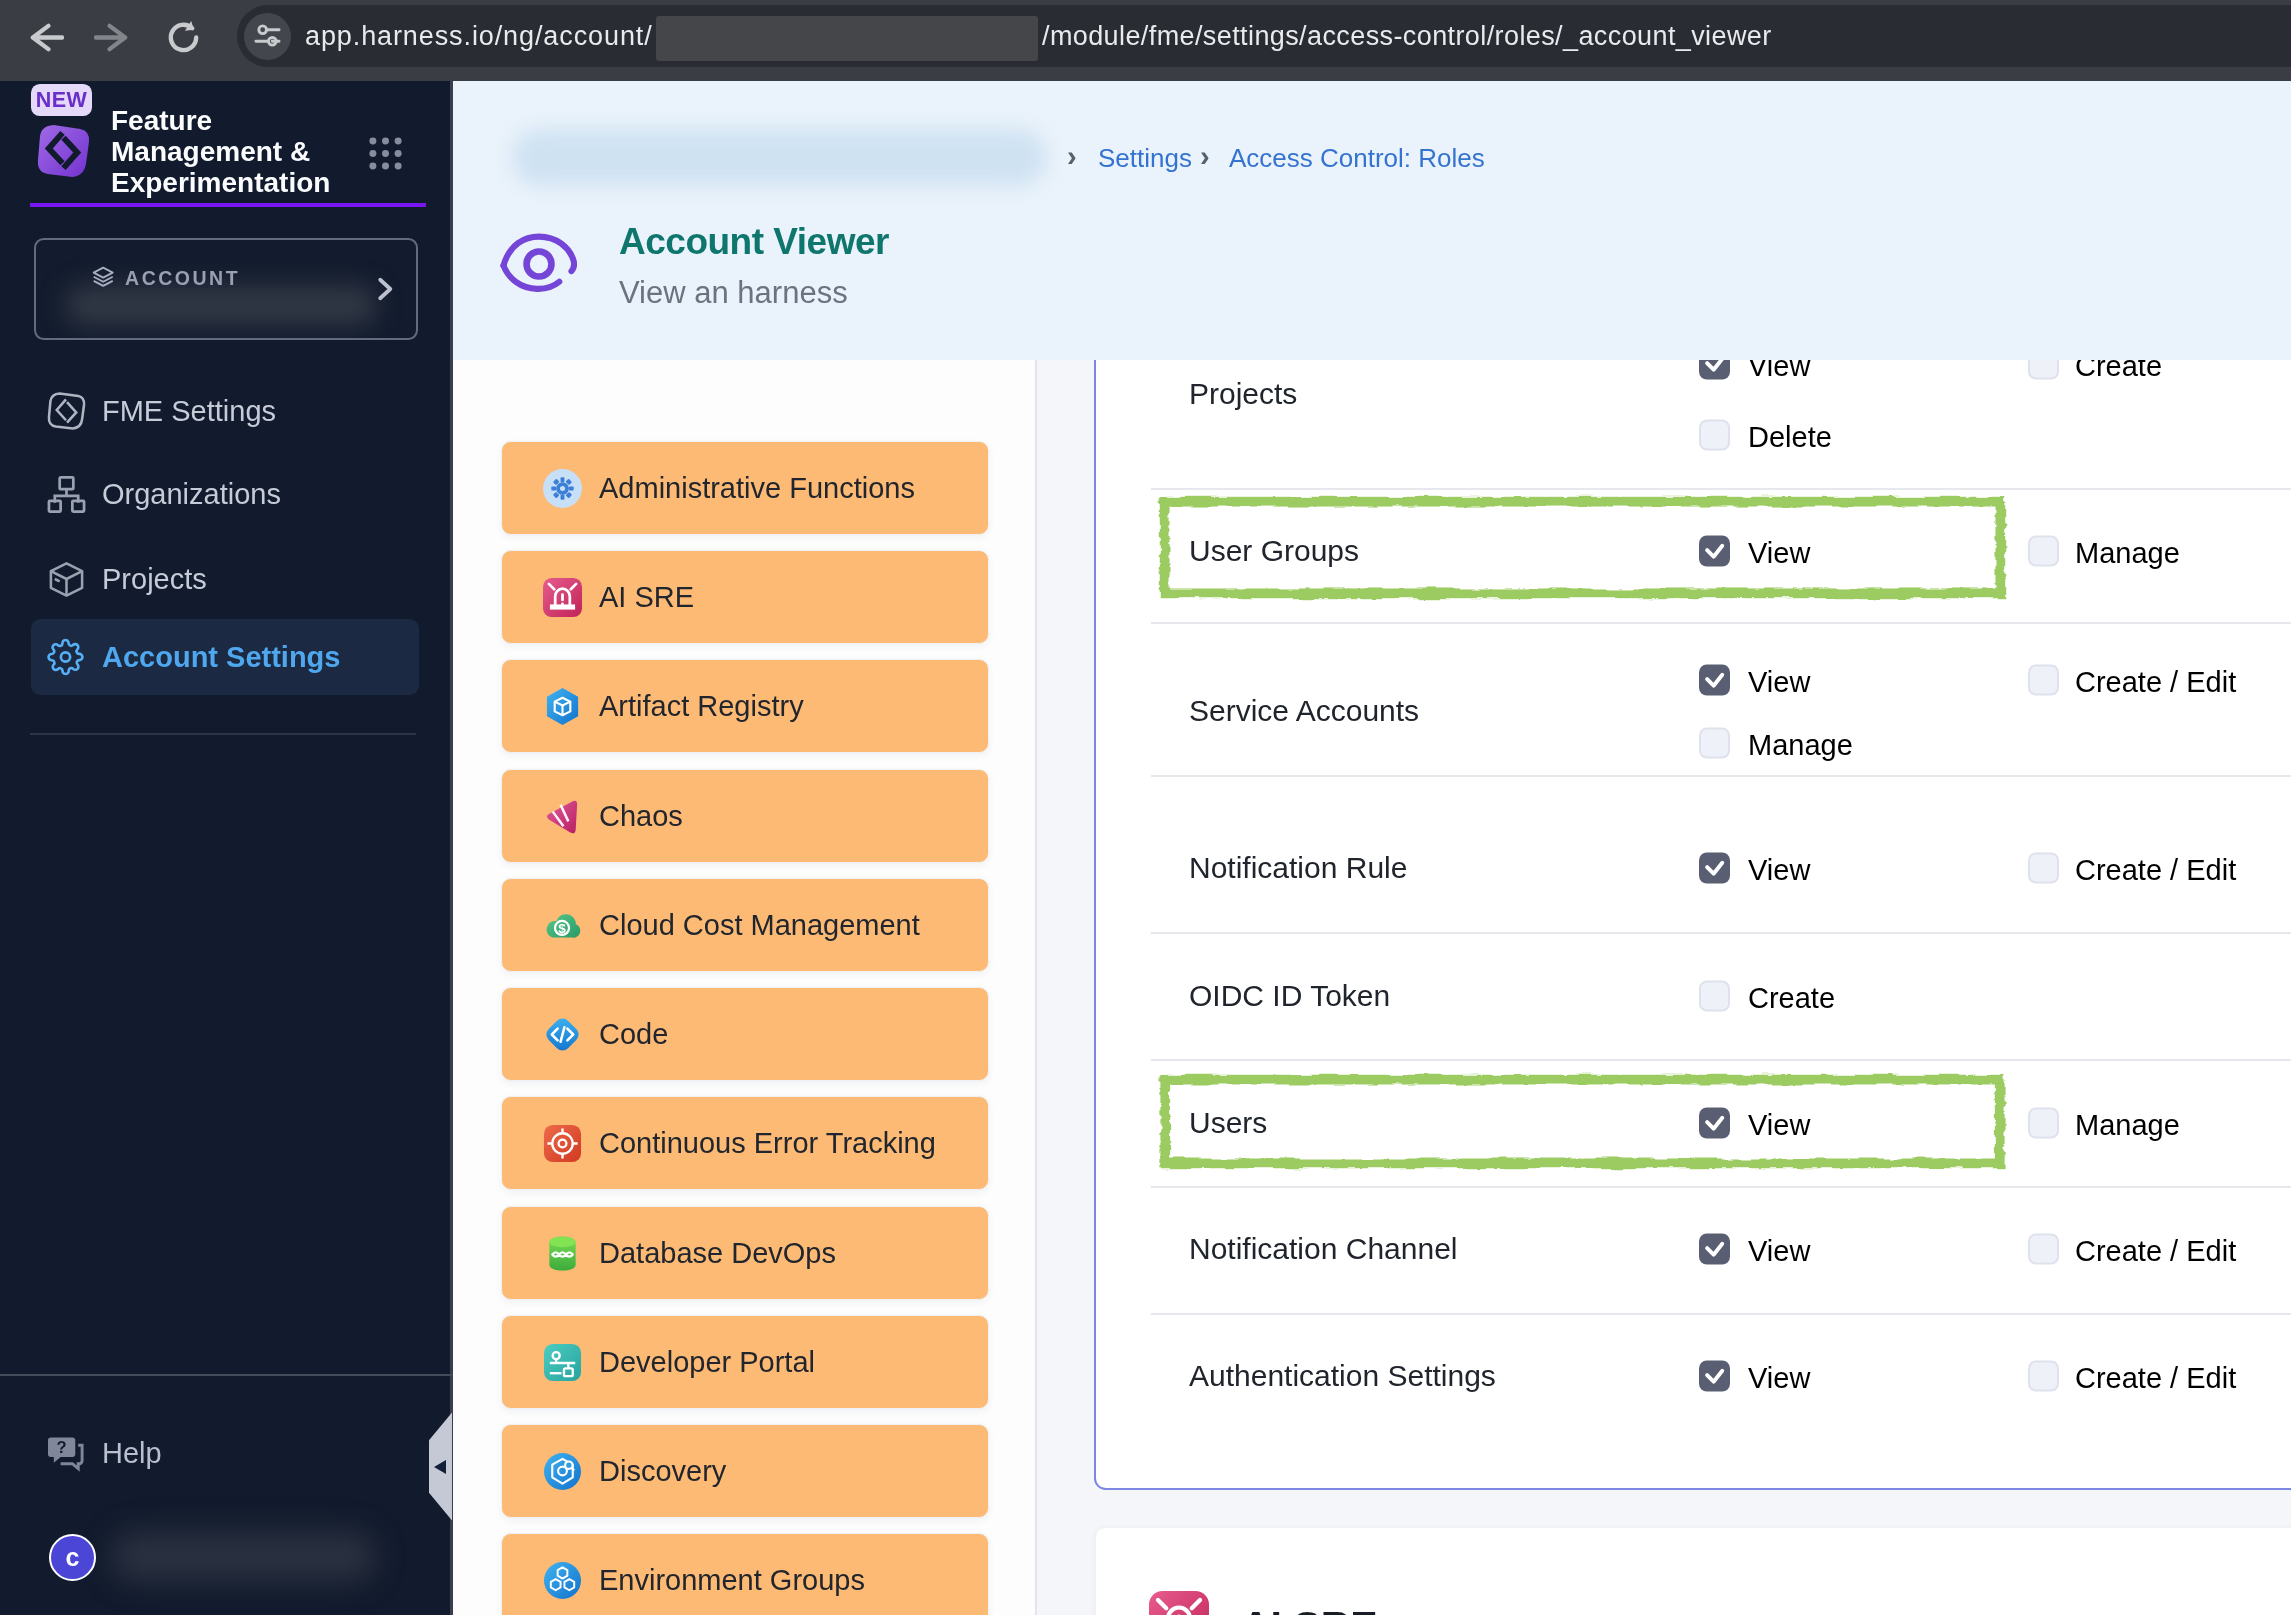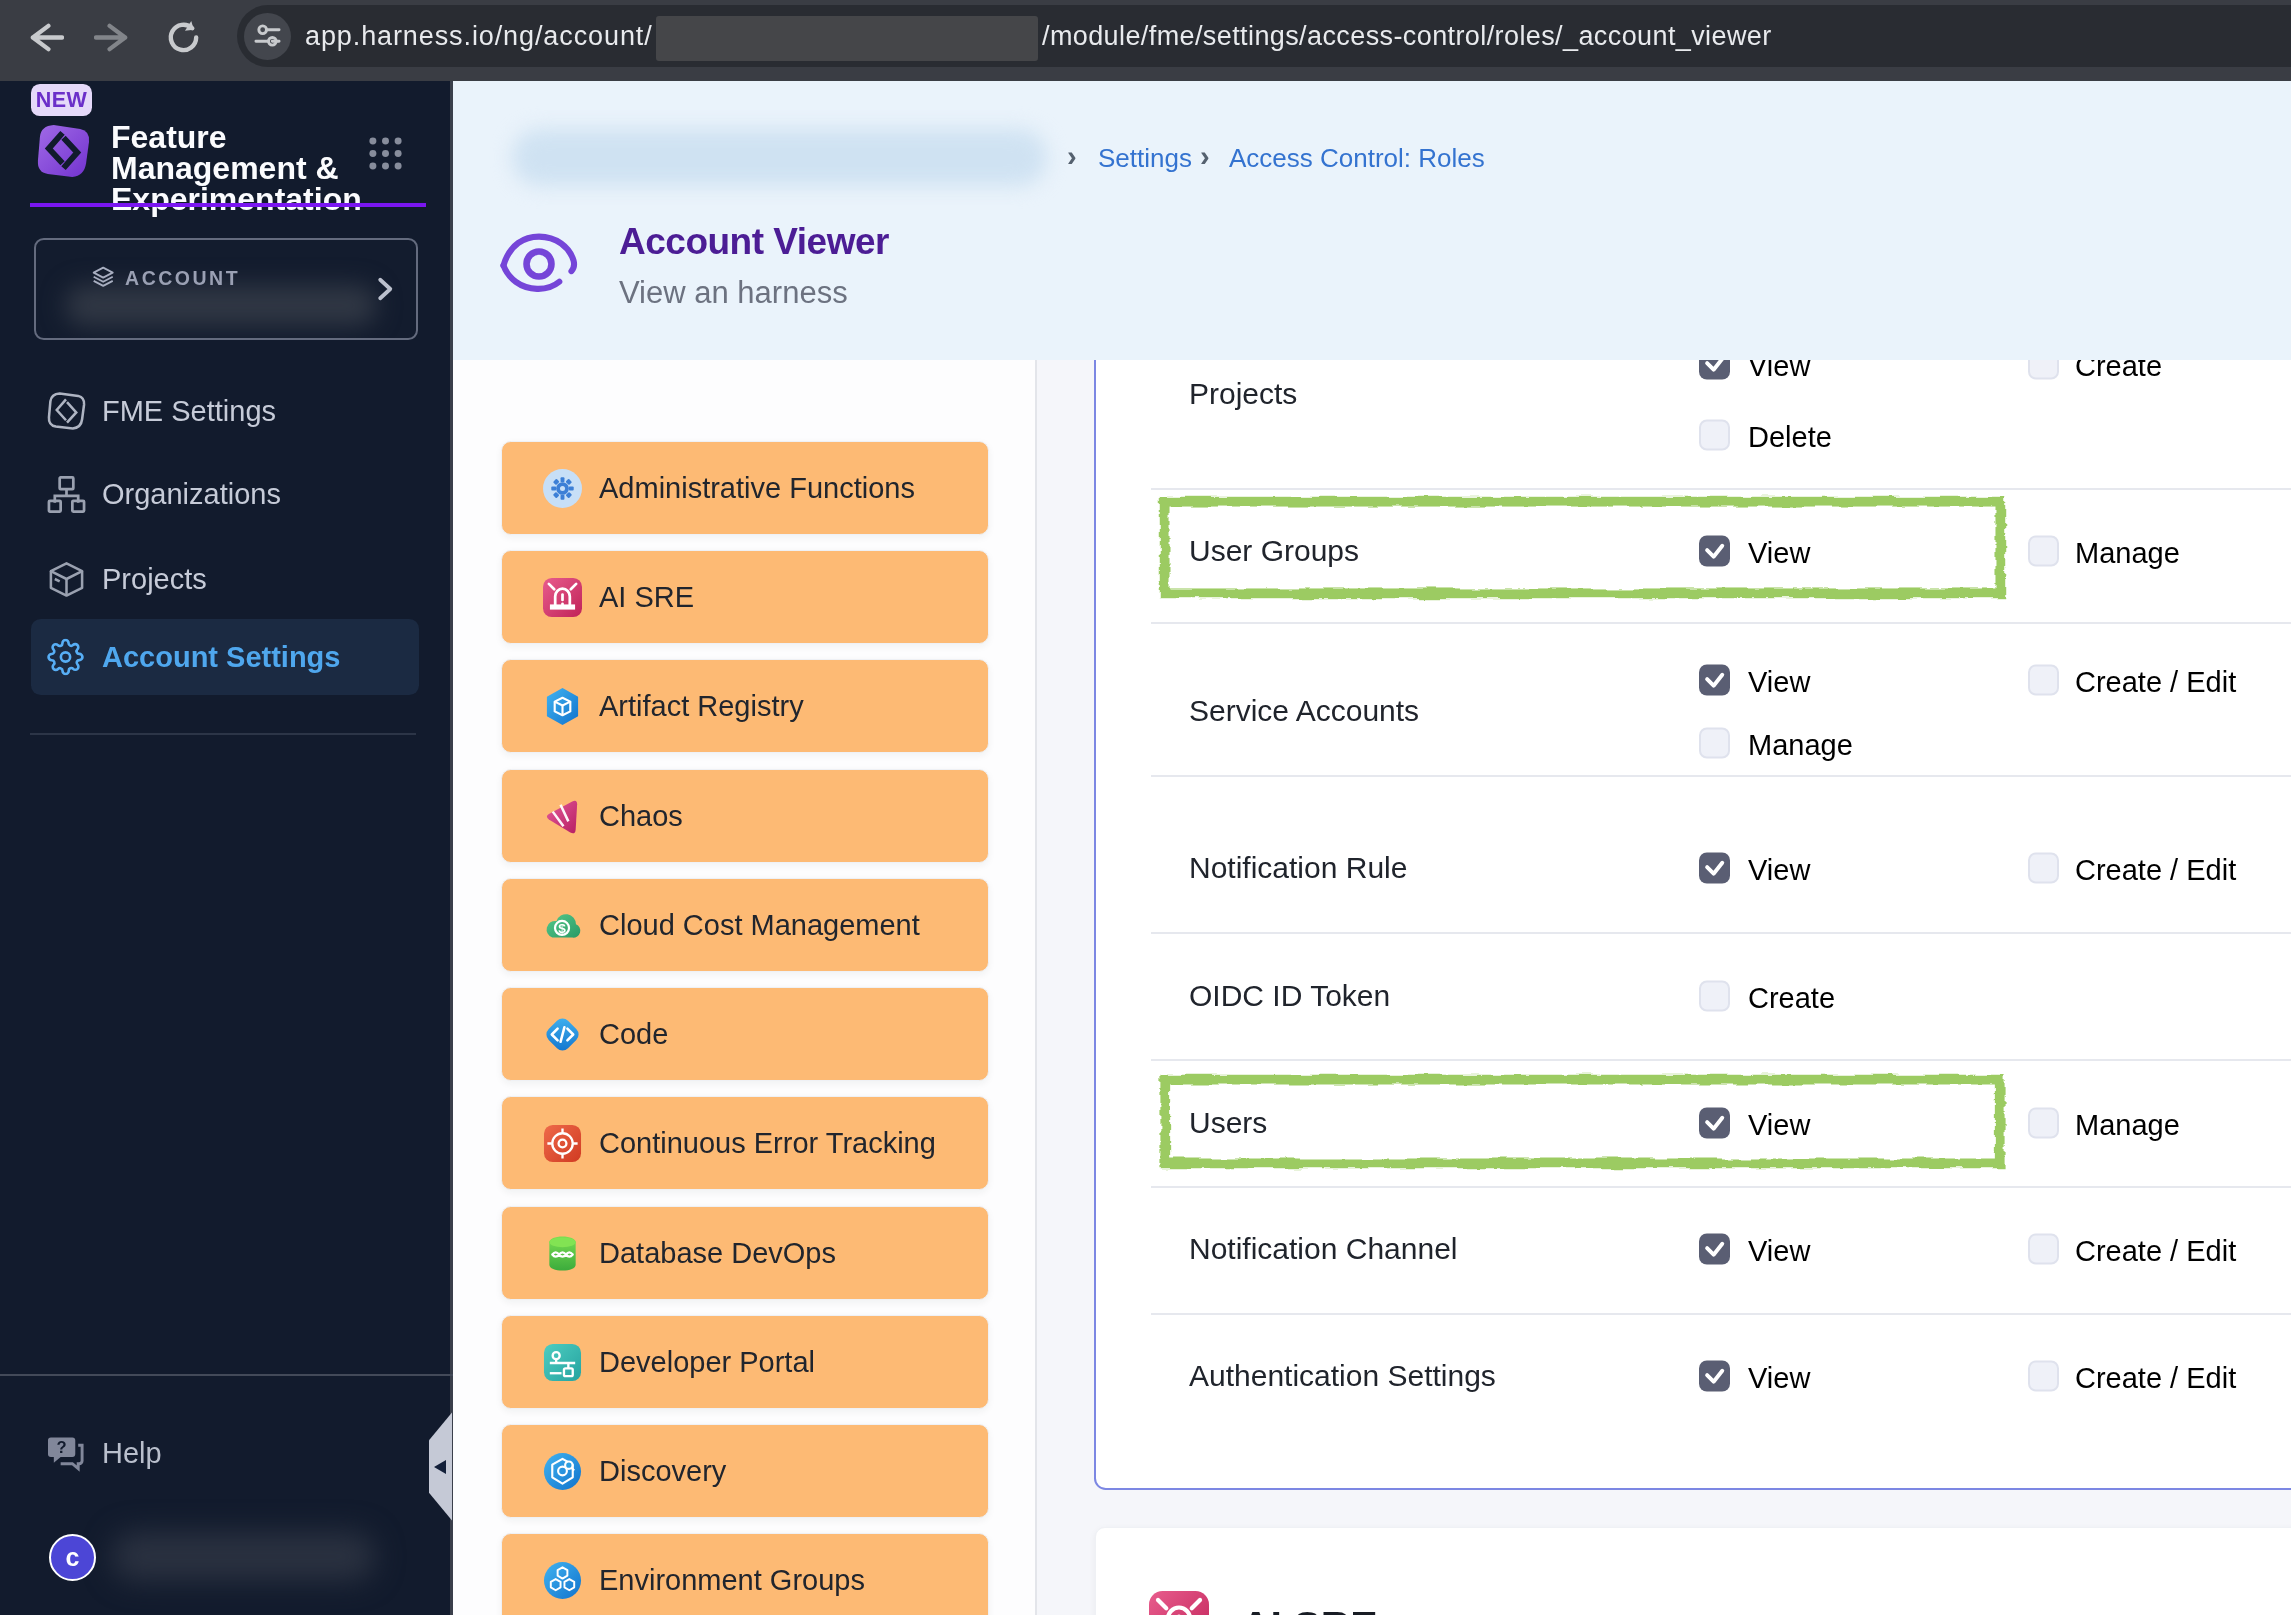--- a/index.html
+++ b/index.html
@@ -13,21 +13,21 @@
   #urlpill { position:absolute; left:237px; top:4.9px; width:2233px; height:62px; border-radius:31px; background:#292c32; }
   #tunecirc { position:absolute; left:244px; top:12.7px; width:47px; height:47px; border-radius:50%; background:#43464d; }
   .urltext { position:absolute; top:0; height:72px; line-height:72px; font-size:27px; color:#e8eaed; letter-spacing:0.2px; white-space:pre; }
   #redact { position:absolute; left:656px; top:15.6px; width:382px; height:45px; background:#454649; border-radius:2.9px; }
 
   
   #sidebar { position:absolute; left:0; top:81px; width:453px; height:1534px; background:#121b2d; z-index:40; }
   #sidebar .edge { position:absolute; right:0; top:0; width:2.9px; height:100%; background:#3a3f4b; }
   #newbadge { position:absolute; left:31px; top:2.9px; width:61px; height:32px; background:#e5d9f9; border-radius:8.8px; color:#6b2fc9; font-weight:bold; font-size:21.5px; text-align:center; line-height:32px; letter-spacing:0.5px; }
   #fmelogo { position:absolute; left:36px; top:43px; width:55px; height:54px; }
-  #fmetitle { position:absolute; left:111px; top:41px; font-size:32px; font-weight:bold; color:#fbfcfe; line-height:31px; }
+  #fmetitle { position:absolute; left:111px; top:24px; font-size:28px; font-weight:bold; color:#fbfcfe; line-height:31px; }
   #griddots { position:absolute; left:369px; top:56px; }
   #pbar { position:absolute; left:30px; top:122px; width:396px; height:3.9px; background:#7a16f0; }
 
   #acctbox { position:absolute; left:34px; top:157px; width:384px; height:102px; border:2px solid #646b7e; border-radius:9.8px; background:#131c2e; overflow:hidden; }
   #acctblur { position:absolute; left:29px; top:45px; width:312px; height:41px; background:#303744; border-radius:20.5px; filter:blur(11.7px); }
   #acctlab { position:absolute; left:56px; top:23.4px; color:#9aa0b3; font-size:19.5px; font-weight:bold; letter-spacing:2.5px; }
   #acctlab .lyr { position:relative; top:2.9px; margin-right:10.7px; }
   #acctchev { position:absolute; right:21.5px; top:36px; }
 
   .nav { position:absolute; left:0; width:453px; height:78px; }
@@ -42,21 +42,21 @@
   #nameblur { position:absolute; left:112px; top:1451px; width:263px; height:49px; background:#2a3140; border-radius:23.4px; filter:blur(13.7px); }
   #collapse { position:absolute; left:429px; top:1331px; width:23.4px; height:109px; background:#c5c9d6; clip-path:polygon(100% 0, 100% 100%, 0 74%, 0 26%); }
   #collapse .tri { position:absolute; left:4.9px; top:48px; width:0; height:0; border-top:7.8px solid transparent; border-bottom:7.8px solid transparent; border-right:12.7px solid #13203a; }
 
   
   #header { position:absolute; left:453px; top:81px; width:1839px; height:279px; background:#eaf3fb; z-index:30; overflow:hidden; }
   #hdrblur { position:absolute; left:59px; top:48px; width:535px; height:57px; background:#cfe2f2; border-radius:28px; filter:blur(9.8px); }
   .crumb { position:absolute; top:62px; font-size:26px; color:#3473d0; }
   .crumbchev { position:absolute; top:59px; font-size:29px; color:#55616f; font-weight:bold; }
   #eyeicon { position:absolute; left:45px; top:148px; }
-  #pagetitle { position:absolute; left:166px; top:140px; font-size:37px; font-weight:600; letter-spacing:-0.5px; color:#4c1d95; }
+  #pagetitle { position:absolute; left:166px; top:140px; font-size:37px; font-weight:600; letter-spacing:-0.5px; color:#0f766e; }
   #pagesub { position:absolute; left:166px; top:194px; font-size:31px; color:#6c7280; }
 
   
   #content { position:absolute; left:453px; top:360px; width:1839px; height:1255px; background:#fdfdfe; z-index:10; }
   #rightcanvas { position:absolute; left:584px; top:0; width:1255px; height:1255px; background:#f5f6fa; }
   #coldiv { position:absolute; left:582px; top:0; width:2px; height:1255px; background:#e3e5ea; }
 
   .card { position:absolute; left:48px; width:488px; height:94px; background:#fdba74; border:1px solid #eff1f5; border-radius:9.8px; box-shadow:0 2.9px 7.8px rgba(25,30,45,0.05); }
   .card .cicon { position:absolute; left:41px; top:27px; width:39px; height:39px; }
   .card .clab { position:absolute; left:97px; top:0; height:100%; display:flex; align-items:center; font-size:29px; color:#21252d; }

